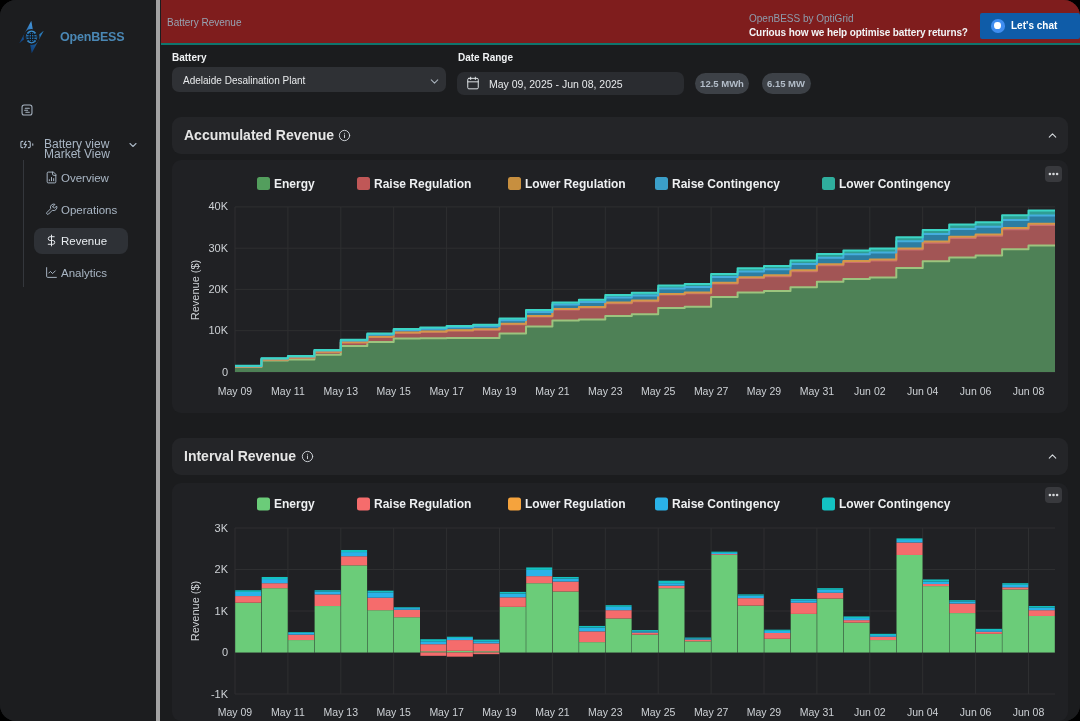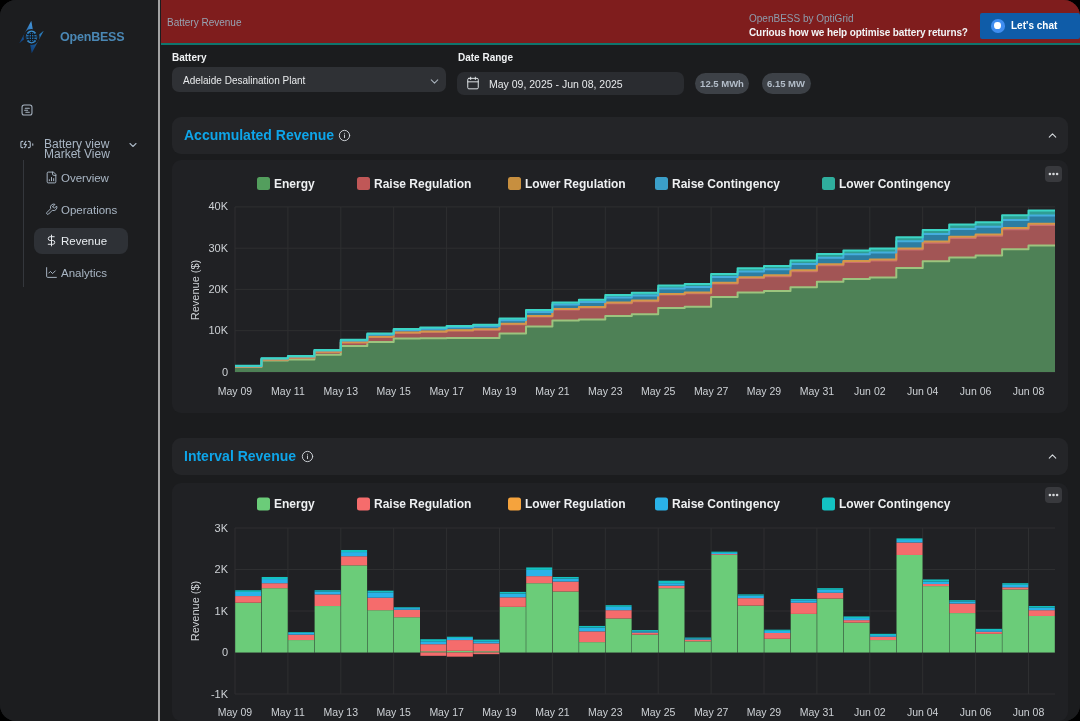--- a/index.html
+++ b/index.html
@@ -1,20 +1,20 @@
 <!DOCTYPE html>
 <html><head><meta charset="utf-8"><title>OpenBESS</title>
 <style>
 * { margin:0; padding:0; box-sizing:border-box; }
 html,body { width:1080px; height:721px; background:#000; overflow:hidden;
   font-family:"Liberation Sans", sans-serif; -webkit-font-smoothing:antialiased; }
 .app { position:absolute; left:0; top:0; width:1080px; height:721px; background:#1b1c1e;
   border-radius:16px; overflow:hidden; }
 .sidebar { position:absolute; left:0; top:0; width:160px; height:721px; background:#1c1d1f;
-  border-right:2px solid #a3a3a3; }
+  border-right:4px solid #a3a3a3; }
 .logotext { position:absolute; left:60px; top:30px; font-size:12.5px; font-weight:700; color:#4a87b4; letter-spacing:-0.2px; }
 .nav { position:absolute; font-size:11.5px; color:#a9b6c4; white-space:nowrap; }
 .nav.top { font-size:12px; }
 .nav.sel { color:#e9edf1; }
 .selbg { position:absolute; left:34px; top:228px; width:94px; height:26px; background:#2e3136; border-radius:8px; }
 .subline { position:absolute; left:23px; top:160px; width:1px; height:127px; background:#34373c; }
 .main { position:absolute; left:161px; top:0; width:919px; height:721px; background:#1b1c1e; }
 .topbar { position:absolute; left:0; top:0; width:919px; height:45px; background:#7f1d1d; border-bottom:2px solid #0f766e; }
 .crumb { position:absolute; left:6px; top:17px; font-size:10px; color:#96a3b2; }
 .t1 { position:absolute; left:588px; top:13px; font-size:10px; color:#8d9dad; white-space:nowrap; }
@@ -24,21 +24,21 @@
 .chatbtn .circ:after { content:""; position:absolute; left:3.4px; top:3.4px; width:6.7px; height:6.7px; border-radius:50%; background:#fff; }
 .chatbtn .txt { position:absolute; left:31px; top:7px; font-size:10px; font-weight:700; color:#fff; white-space:nowrap; }
 .flabel { position:absolute; font-size:10px; font-weight:700; color:#f0f2f4; white-space:nowrap; }
 .select { position:absolute; left:11px; top:67px; width:274px; height:25px; background:#2f3135; border-radius:7px; }
 .select .txt { position:absolute; left:11px; top:8px; font-size:10px; color:#e8eaec; white-space:nowrap; }
 .datef { position:absolute; left:296px; top:72px; width:227px; height:23px; background:#2a2c30; border-radius:7px; }
 .datef .txt { position:absolute; left:32px; top:5.5px; font-size:10.5px; color:#e8eaec; white-space:nowrap; }
 .badge { position:absolute; top:73px; height:21px; background:#3d4147; border-radius:11px;
   font-size:9.5px; font-weight:700; color:#b3bdc9; line-height:21px; text-align:center; white-space:nowrap; }
 .sechead { position:absolute; left:11px; width:896px; height:37px; background:#242528; border-radius:9px; }
-.sechead .tt { position:absolute; left:12px; top:10px; font-size:14px; font-weight:700; color:#0ea5e9; white-space:nowrap; }
+.sechead .tt { position:absolute; left:12px; top:10px; font-size:14px; font-weight:700; color:#e5e5e5; white-space:nowrap; }
 .chartpanel { position:absolute; left:11px; width:896px; background:#202124; border-radius:9px; overflow:hidden; }
 </style></head>
 <body>
 <div class="app">
   <div class="sidebar">
     <svg style="position:absolute;left:18px;top:20px" width="27" height="34" viewBox="0 0 27 34">
 <defs>
 <linearGradient id="lg1" x1="0.8" y1="0" x2="0.2" y2="1">
 <stop offset="0" stop-color="#4598dd"></stop>
             <stop offset="1" stop-color="#0d4284"></stop>

